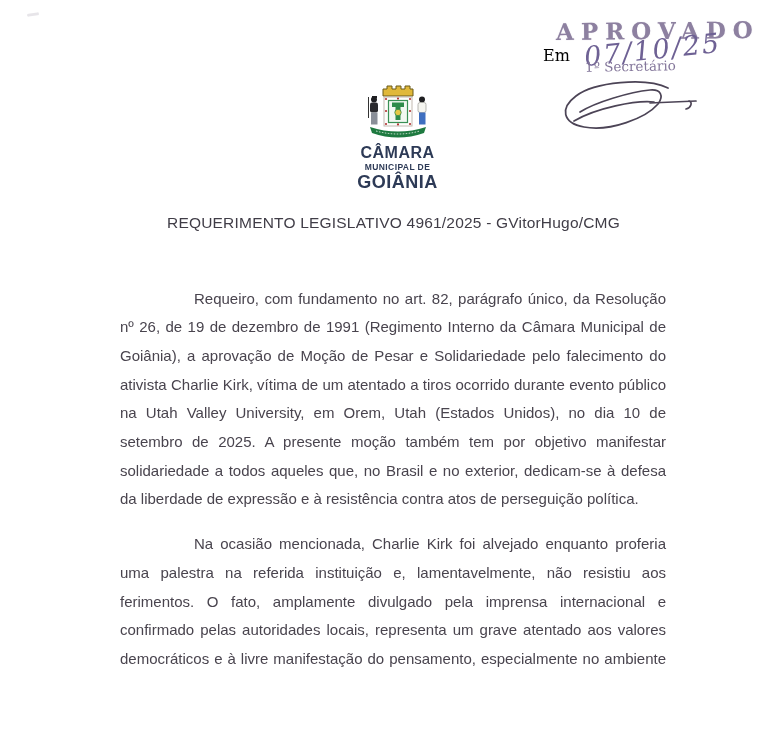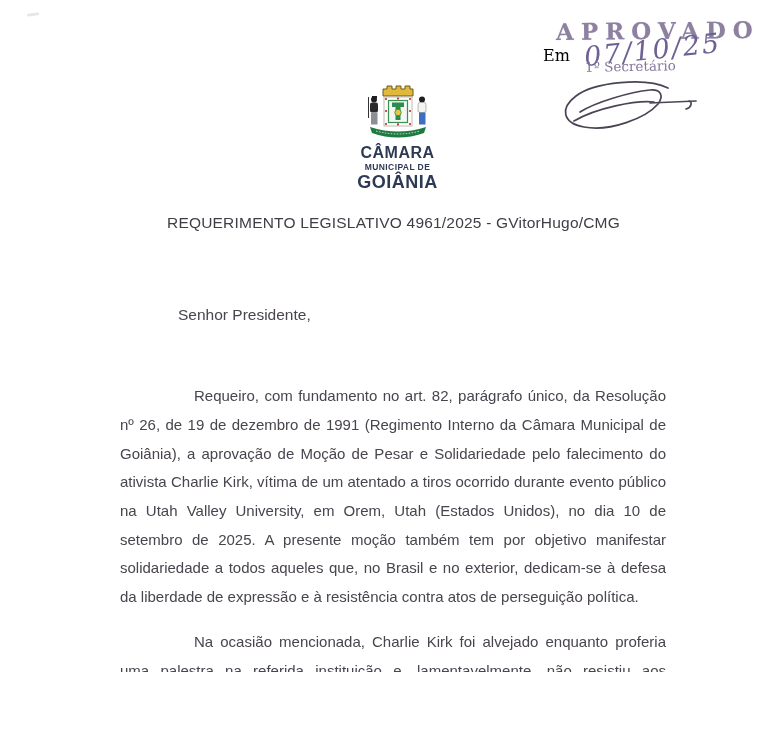--- a/index.html
+++ b/index.html
@@ -153,18 +153,17 @@
     <div class="logo-caption">
       <div class="logo-line1">CÂMARA</div>
       <div class="logo-line2">MUNICIPAL DE</div>
       <div class="logo-line3">GOIÂNIA</div>
     </div>
   </div>
 
   <div class="doc-title">REQUERIMENTO LEGISLATIVO 4961/2025 - GVitorHugo/CMG</div>
 
   <div class="body-text">
-    <div class="salutation">Senhor Presidente,</div>
     <p class="para para-1">Requeiro, com fundamento no art. 82, parágrafo único, da Resolução nº 26, de 19 de dezembro de 1991 (Regimento Interno da Câmara Municipal de Goiânia), a aprovação de Moção de Pesar e Solidariedade pelo falecimento do ativista Charlie Kirk, vítima de um atentado a tiros ocorrido durante evento público na Utah Valley University, em Orem, Utah (Estados Unidos), no dia 10 de setembro de 2025. A presente moção também tem por objetivo manifestar solidariedade a todos aqueles que, no Brasil e no exterior, dedicam-se à defesa da liberdade de expressão e à resistência contra atos de perseguição política.</p>
     <p class="para para-2">Na ocasião mencionada, Charlie Kirk foi alvejado enquanto proferia uma palestra na referida instituição e, lamentavelmente, não resistiu aos ferimentos. O fato, amplamente divulgado pela imprensa internacional e confirmado pelas autoridades locais, representa um grave atentado aos valores democráticos e à livre manifestação do pensamento, especialmente no ambiente universitário, espaço que deve ser dedicado ao debate plural de ideias.</p>
   </div>
 
 </div>
 
 </body></html>

